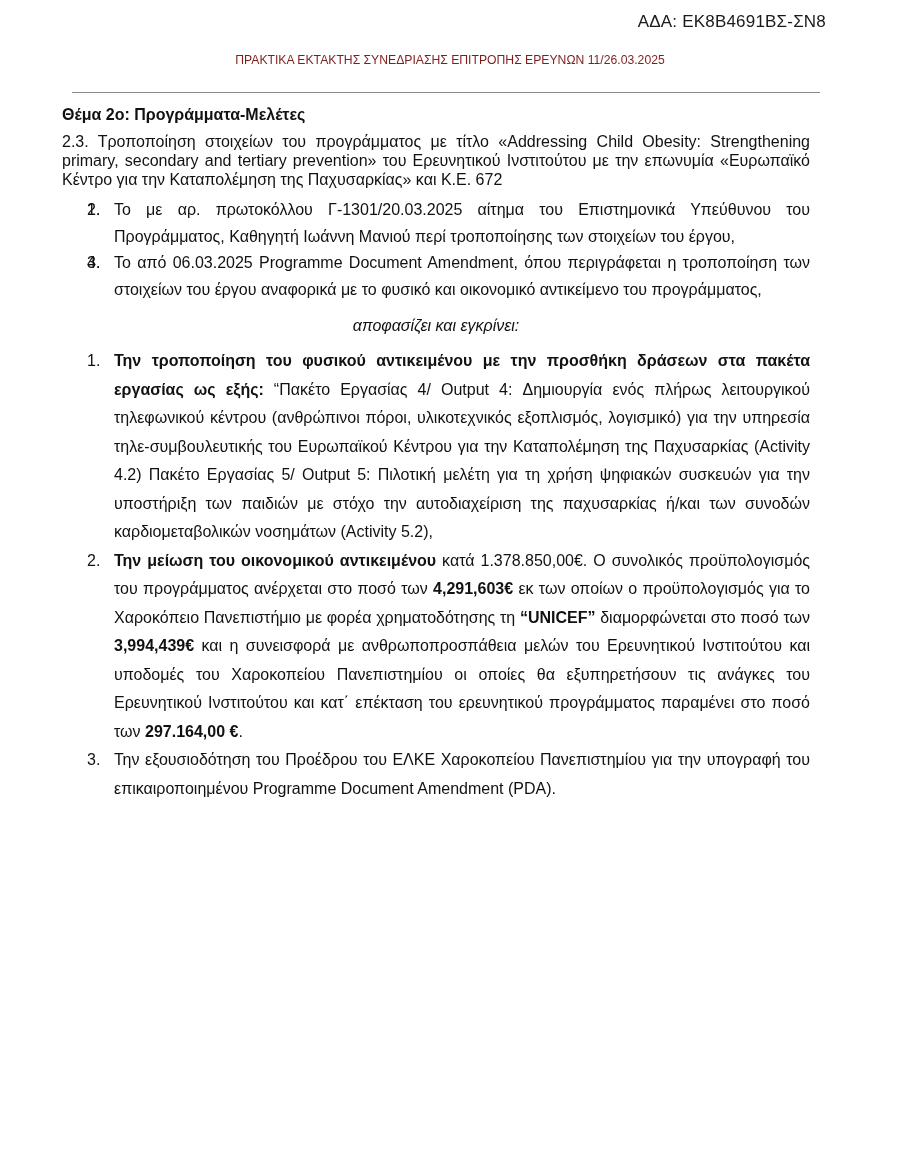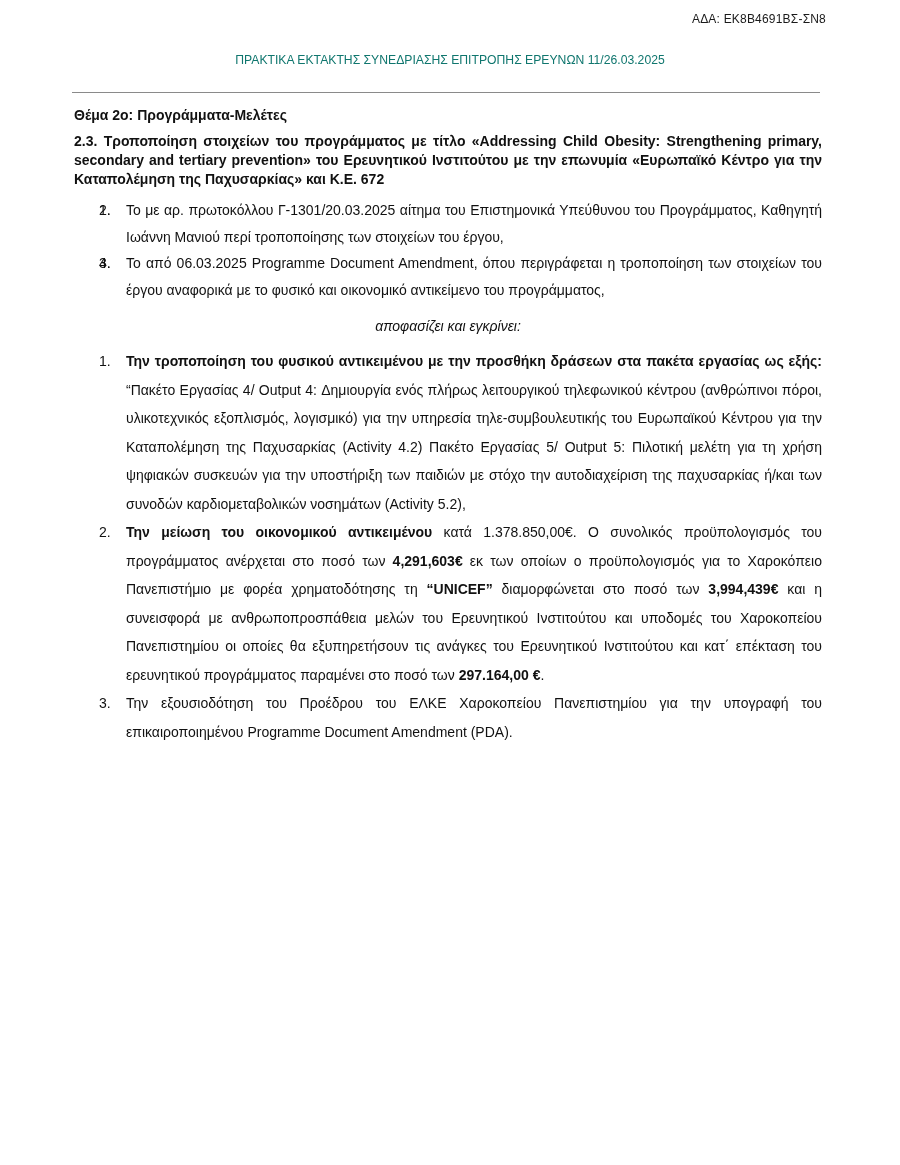--- a/index.html
+++ b/index.html
@@ -12,55 +12,55 @@
       height: 1165px;
       position: relative;
       overflow: hidden;
       font-family: "Liberation Sans", sans-serif;
       color: #111111;
     }
     .ada {
       position: absolute;
       top: 12px;
       right: 74px;
-      font-size: 12px;
+      font-size: 17px;
       letter-spacing: 0.2px;
       color: #1a1a1a;
     }
     .running-header {
       position: absolute;
       top: 53px;
       left: 0;
       width: 900px;
       text-align: center;
       font-size: 12.2px;
-      color: #0f766e;
+      color: #7f1d1d;
     }
     .header-rule {
       position: absolute;
       top: 92px;
       left: 72px;
       width: 748px;
       height: 0;
       border-top: 1.5px solid #8a8a8a;
     }
     .content {
       position: absolute;
       top: 104px;
-      left: 74px;
+      left: 62px;
       width: 748px;
-      font-size: 14px;
+      font-size: 16px;
     }
     .topic {
       font-weight: bold;
       margin: 0 0 6px 0;
       line-height: 22px;
     }
     .item-title {
-      font-weight: bold;
+      font-weight: normal;
       text-align: justify;
       line-height: 19px;
       margin: 0;
     }
     .intro {
       margin: 34px 0 0 0;
       line-height: 22px;
     }
     ol.list {
       margin: 8px 0 0 0;

